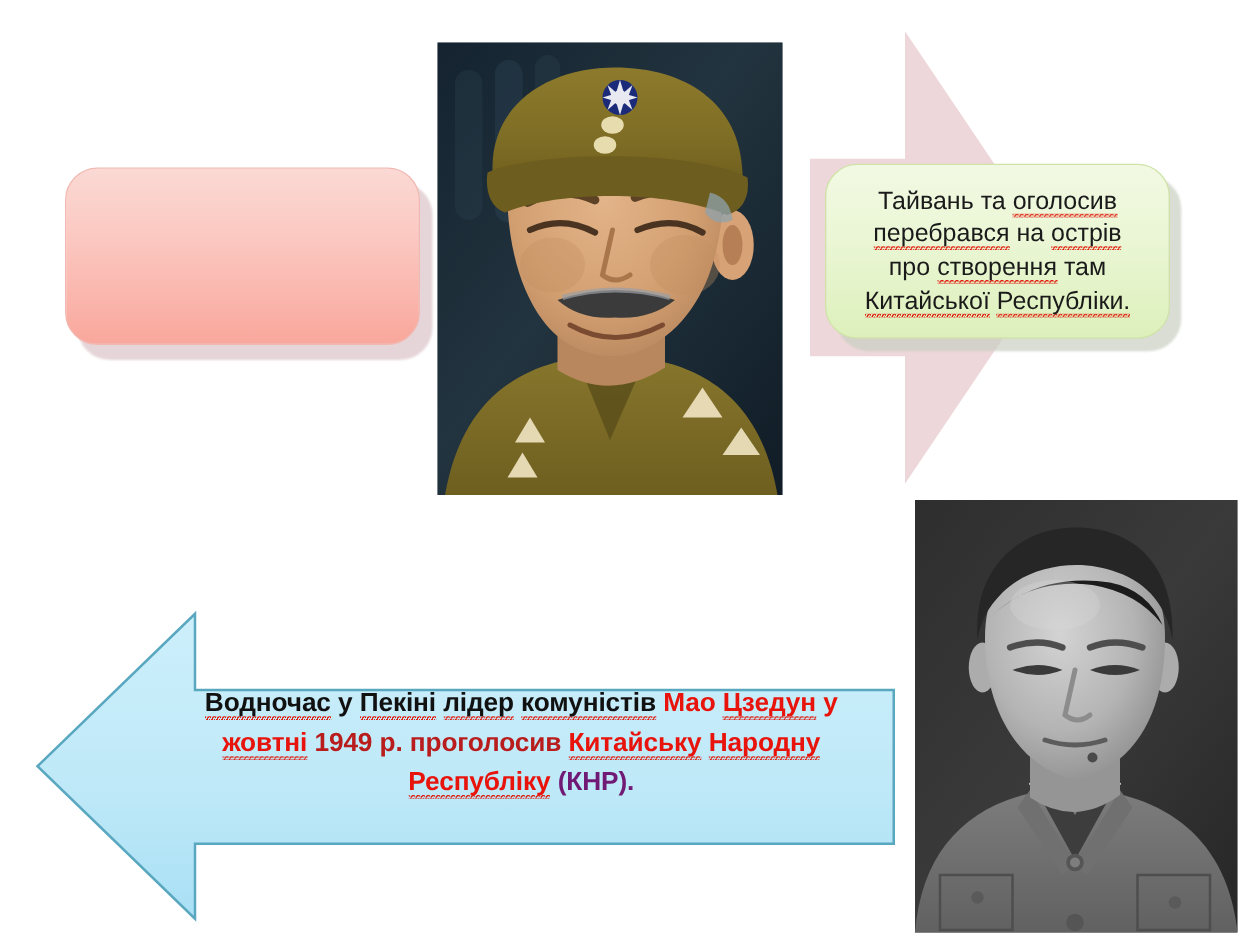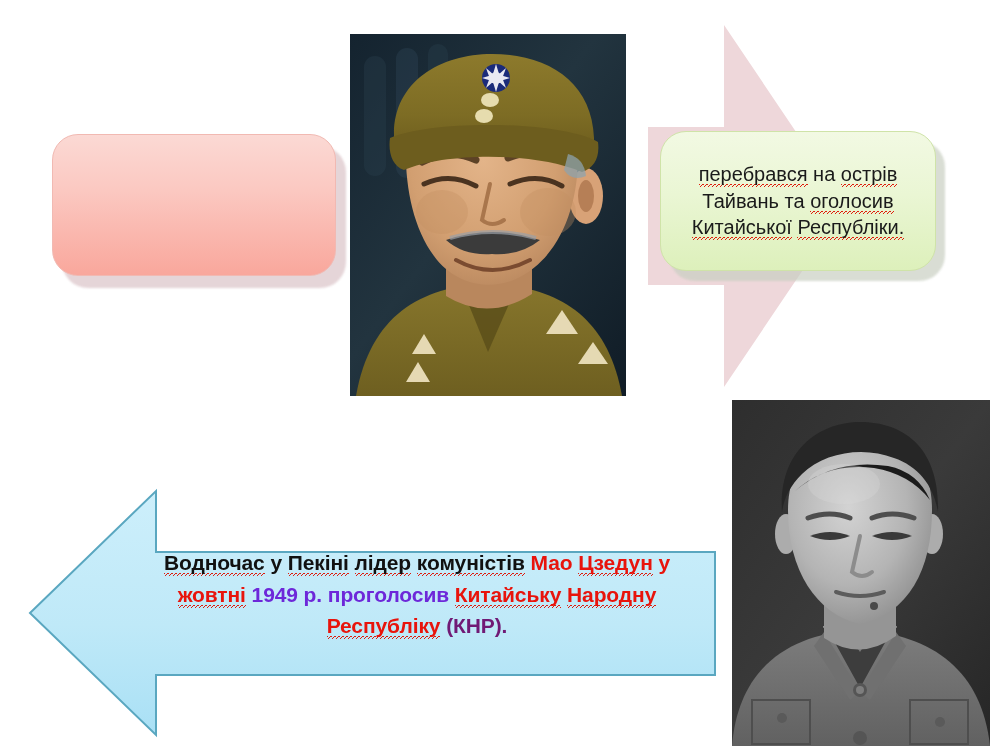--- a/index.html
+++ b/index.html
@@ -321,25 +321,26 @@
 
   <div id="pink-box-shadow"></div>
   <div class="callout" id="pink-box">
     <div>
     </div>
   </div>
 
   <div id="green-box-shadow"></div>
   <div class="callout" id="green-box">
     <div id="green-text">
+        <div><span>Тайвань  та </span><span class="sq">оголосив</span></div>
         <div><span class="sq">перебрався</span><span> на </span><span class="sq">острів</span></div>
-        <div><span>Тайвань  та </span><span class="sq">оголосив</span></div>
+        <div><span>про </span><span class="sq">створення</span><span> там</span></div>
         <div><span class="sq">Китайської</span><span> </span><span class="sq">Республіки.</span></div>
       </div>
   </div>
 
   <div id="blue-text">
       <div><span class="sq">Водночас</span><span> у </span><span class="sq">Пекіні</span><span> </span><span class="sq">лідер</span><span> </span><span class="sq">комуністів</span><span> </span><span style="color: rgb(232, 20, 12);">Мао</span><span style="color: rgb(232, 20, 12);"> </span><span class="sq" style="color: rgb(232, 20, 12);">Цзедун</span><span style="color: rgb(232, 20, 12);"> у</span></div>
-      <div><span class="sq" style="color: rgb(232, 20, 12);">жовтні</span><span style="color: #6d28d9;"> 1949 р. проголосив </span><span class="sq" style="color: rgb(232, 20, 12); text-align: right;">Китайську</span><span style="color: rgb(232, 20, 12);"> </span><span class="sq" style="color: rgb(232, 20, 12); margin-top: 36px;">Народну</span></div>
+      <div><span class="sq" style="color: rgb(232, 20, 12);">жовтні</span><span style="color: #b91c1c;"> 1949 р. проголосив </span><span class="sq" style="color: rgb(232, 20, 12); text-align: right;">Китайську</span><span style="color: rgb(232, 20, 12);"> </span><span class="sq" style="color: rgb(232, 20, 12); margin-top: 36px;">Народну</span></div>
       <div><span class="sq" style="color: rgb(232, 20, 12);">Республіку</span><span style="color: #701a75;"> (КНР).</span></div>
     </div>
 
 </div>
 
 </body></html>

